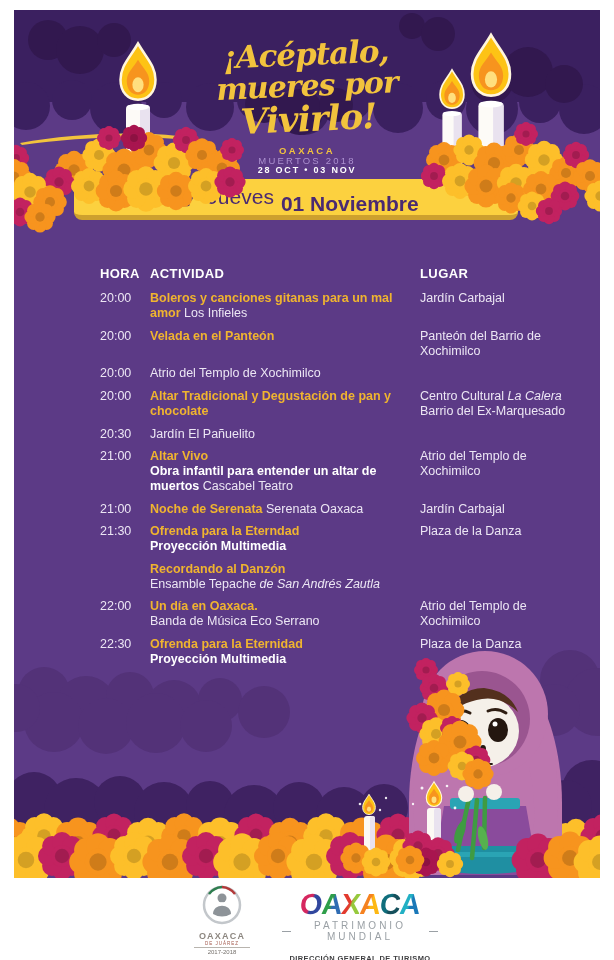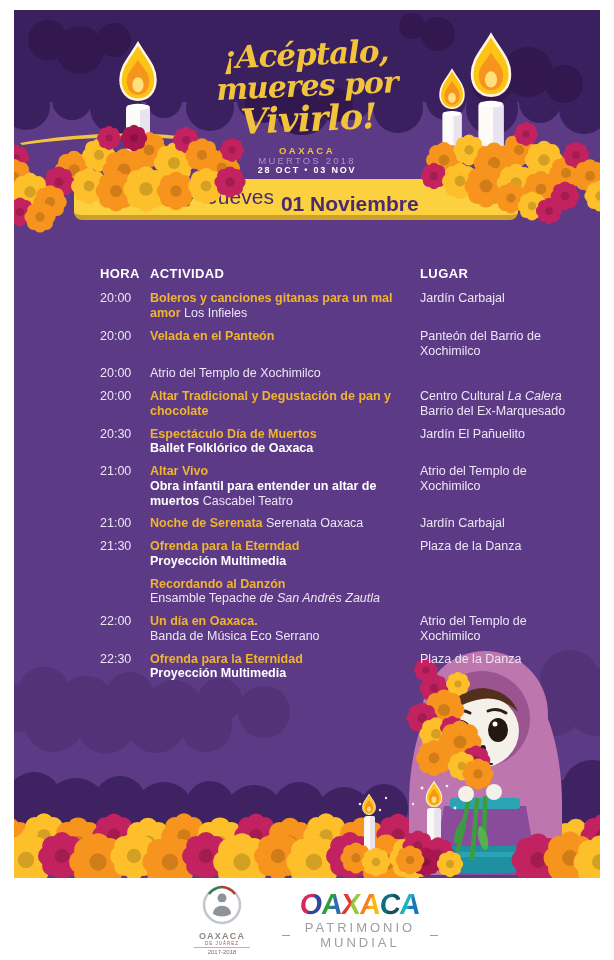--- a/index.html
+++ b/index.html
@@ -56,21 +56,21 @@
   .letters span{font-size:29px;line-height:26px;font-weight:bold;letter-spacing:-1px;
     -webkit-background-clip:text;background-clip:text;color:transparent;}
   .l0{background-image:linear-gradient(105deg,#d6275f 46%,#31479e 54%);}
   .l1{background-image:linear-gradient(105deg,#2e9e49 46%,#2f6cb3 54%);}
   .l2{background-image:linear-gradient(105deg,#e23a2e 46%,#96c93d 54%);}
   .l3{background-image:linear-gradient(105deg,#f58220 46%,#fdb813 54%);}
   .l4{background-image:linear-gradient(105deg,#0f6e7c 46%,#15505c 54%);}
   .l5{background-image:linear-gradient(105deg,#22b0c4 46%,#1a78b8 54%);}
   .tagline-row{display:flex;align-items:center;justify-content:center;gap:5px;margin-top:3px;}
   .dash{width:12px;height:1px;background:#9aa0a5;}
-  .tagline{font-size:13px;letter-spacing:3px;color:#9aa0a5;text-align:center;}
+  .tagline{font-size:10px;letter-spacing:3px;color:#9aa0a5;text-align:center;}
   .dept{font-size:7.5px;font-weight:bold;color:#3e3e40;letter-spacing:.4px;margin-top:12px;}
 </style>
 </head>
 <body>
 
 <div class="page">
   <div class="poster">
 
     <svg class="sky" width="586" height="160" viewBox="0 0 586 160">
       <rect x="0" y="0" width="586" height="92" fill="#3b2060"></rect>
@@ -242,21 +242,20 @@
       </div>
 
       <div class="row">
         <div class="c-time">20:00</div>
         <div class="c-act"><span class="t-y">Altar Tradicional y Degustación de pan y chocolate</span></div>
         <div class="c-lugar"><span>Centro Cultural </span><span class="t-i">La Calera</span><br><span>Barrio del Ex-Marquesado</span></div>
       </div>
 
       <div class="row">
         <div class="c-time">20:30</div>
-        <div class="c-act"><span class="t-y">Espectáculo Día de Muertos</span><br><span class="t-bw">Ballet Folklórico de Oaxaca</span></div>
         <div class="c-lugar">Jardín El Pañuelito</div>
       </div>
 
       <div class="row">
         <div class="c-time">21:00</div>
         <div class="c-act"><span class="t-y">Altar Vivo</span><br><span class="t-bw">Obra infantil para entender un altar de muertos</span> <span>Cascabel Teatro</span></div>
         <div class="c-lugar">Atrio del Templo de Xochimilco</div>
       </div>
 
       <div class="row">

